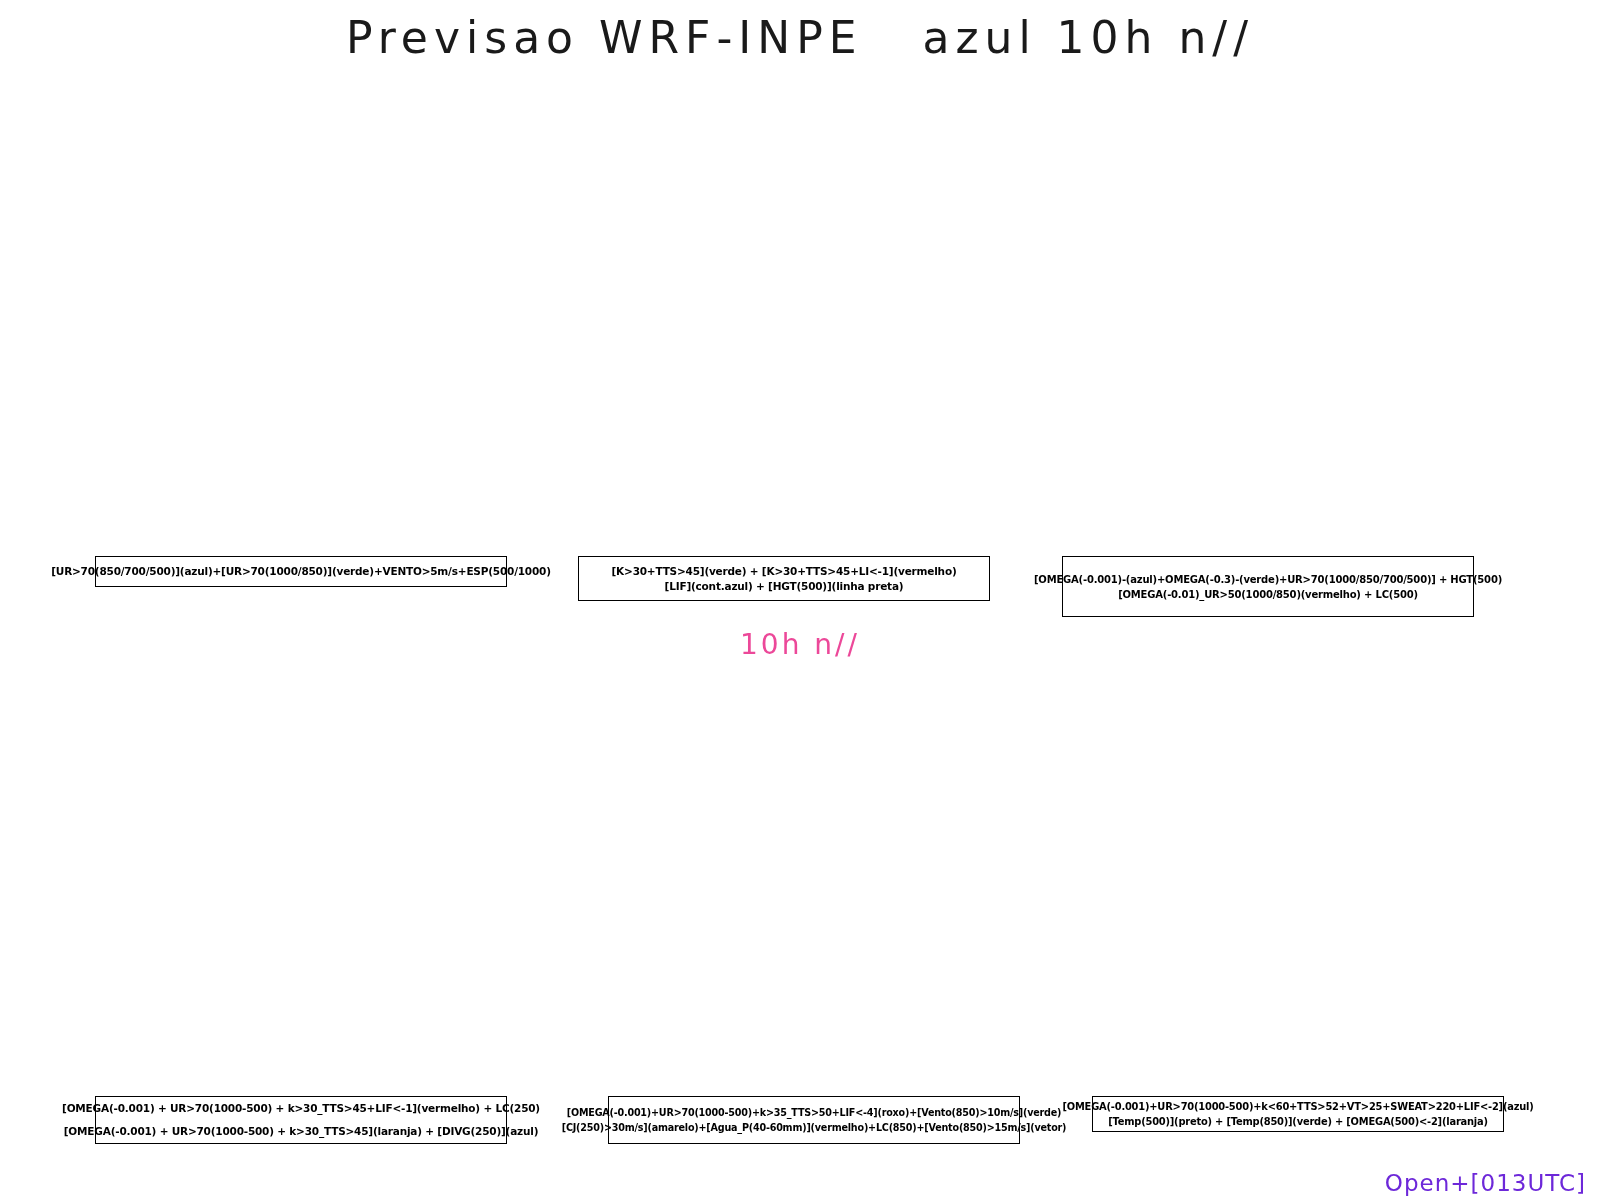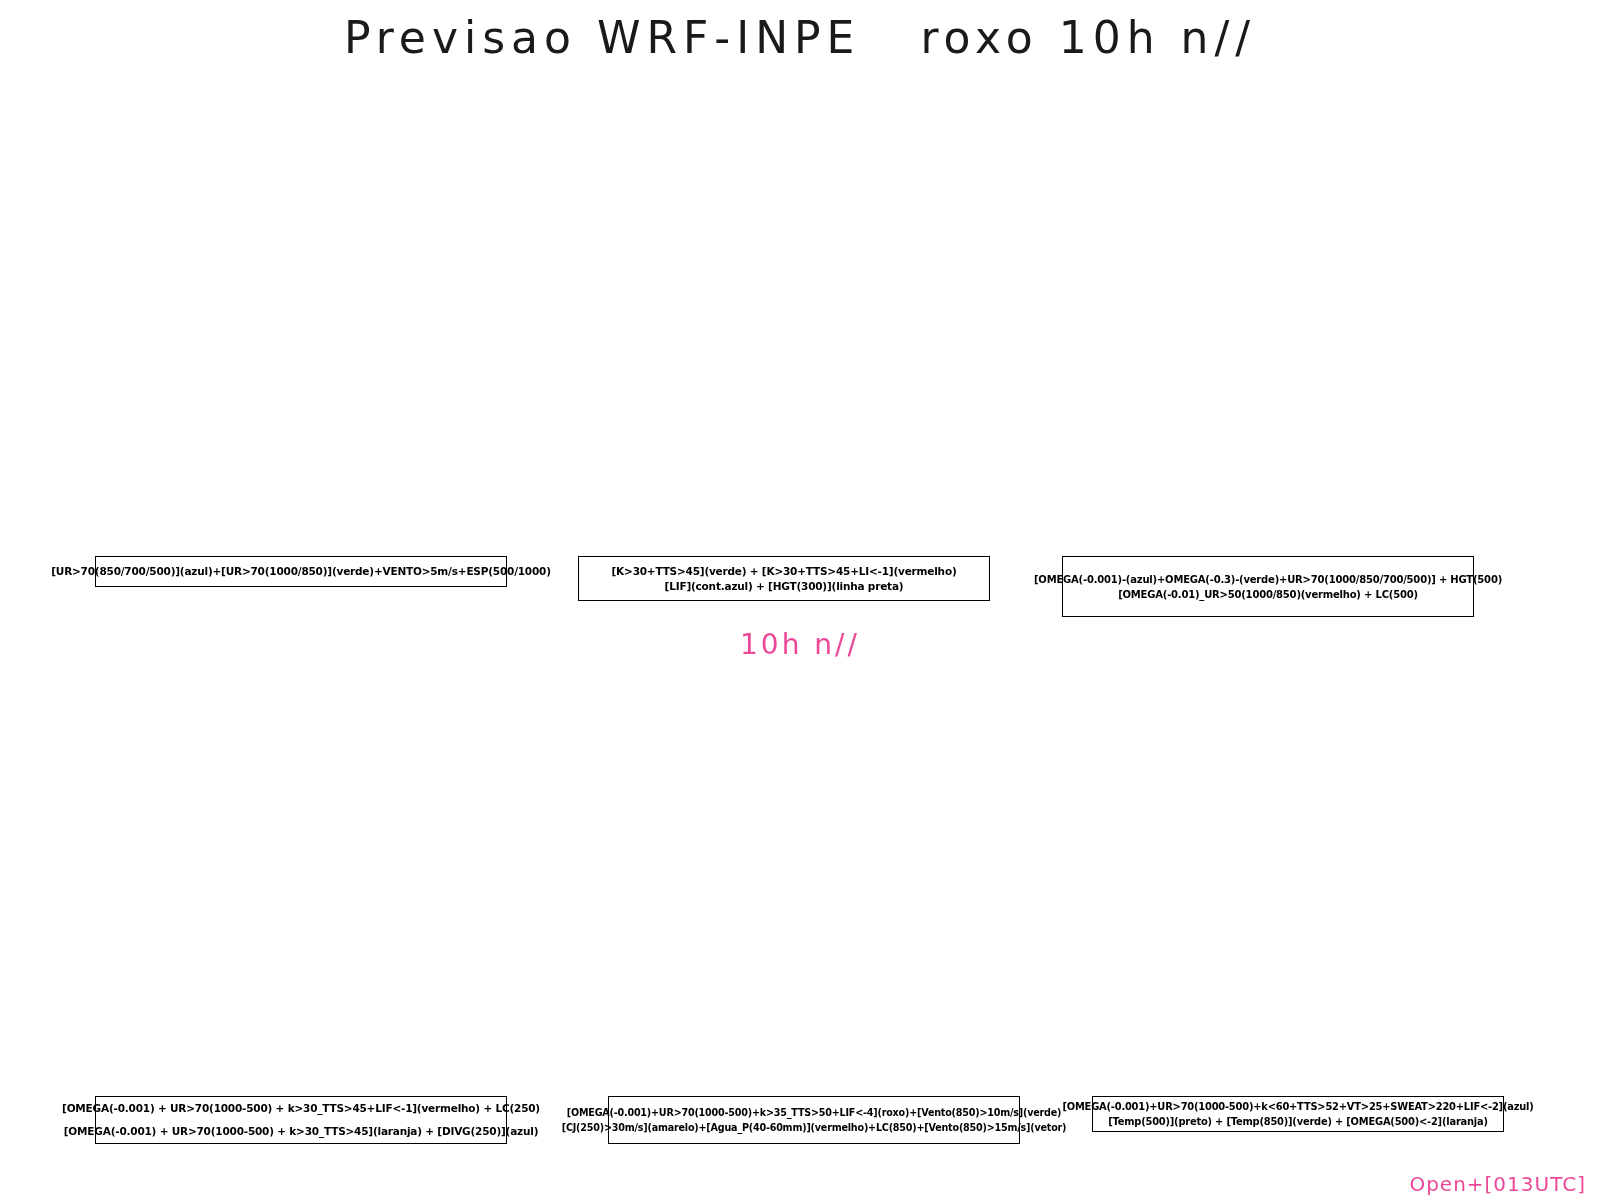--- a/index.html
+++ b/index.html
@@ -42,23 +42,23 @@
     letter-spacing: 3px;
     color: #ec4899;
     white-space: pre;
   }
 
   
   .corner-stamp {
     position: absolute;
     bottom: 4px;
     right: 14px;
-    font-size: 20px;
+    font-size: 23px;
     letter-spacing: 1px;
-    color: #ec4899;
+    color: #6d28d9;
     white-space: pre;
   }
 
   
   .legend-box {
     position: absolute;
     box-sizing: border-box;
     border: 1.6px solid #000000;
     background: #ffffff;
     display: flex;
@@ -87,29 +87,29 @@
   #box-bc { left: 608px;  top: 1096px; width: 412px; height: 48px; }
   #box-br { left: 1092px; top: 1096px; width: 412px; height: 36px; }
 
   #box-bc .legend-line { font-size: 9.6px; }
   #box-br .legend-line { font-size: 9.9px; }
   #box-tr .legend-line { font-size: 10px; }
 </style>
 </head>
 <body>
 
-<div class="main-title">Previsao WRF-INPE   roxo 10h n//</div>
+<div class="main-title">Previsao WRF-INPE   azul 10h n//</div>
 
 <div class="legend-box" id="box-tl">
   <div class="legend-line">[UR&gt;70(850/700/500)](azul)+[UR&gt;70(1000/850)](verde)+VENTO&gt;5m/s+ESP(500/1000)</div>
 </div>
 
 <div class="legend-box" id="box-tc">
   <div class="legend-line">[K&gt;30+TTS&gt;45](verde)  +  [K&gt;30+TTS&gt;45+LI&lt;-1](vermelho)</div>
-  <div class="legend-line">[LIF](cont.azul)  +  [HGT(300)](linha  preta)</div>
+  <div class="legend-line">[LIF](cont.azul)  +  [HGT(500)](linha  preta)</div>
 </div>
 
 <div class="legend-box" id="box-tr">
   <div class="legend-line">[OMEGA(-0.001)-(azul)+OMEGA(-0.3)-(verde)+UR&gt;70(1000/850/700/500)]  +  HGT(500)</div>
   <div class="legend-line">[OMEGA(-0.01)_UR&gt;50(1000/850)(vermelho)  +  LC(500)</div>
 </div>
 
 <div class="mid-caption">10h n//</div>
 
 <div class="legend-box" id="box-bl">

